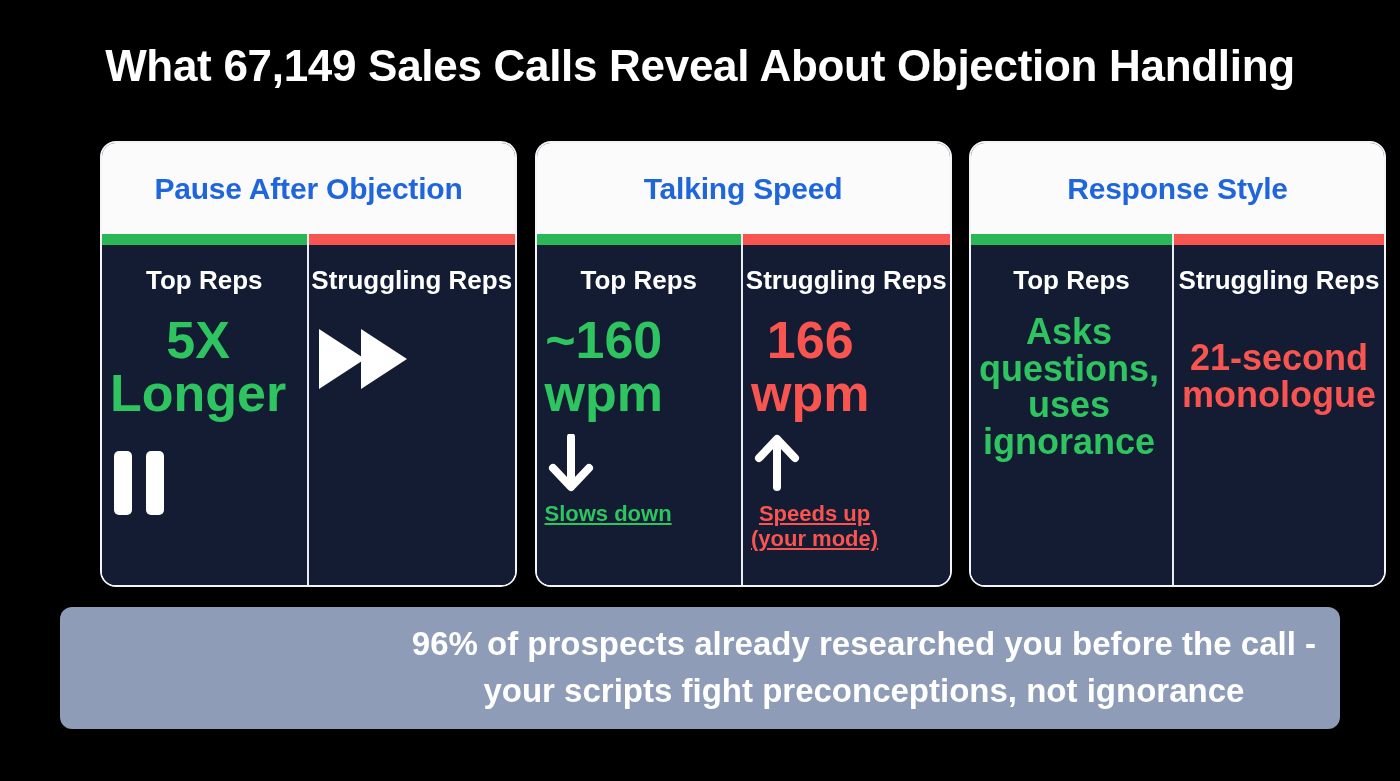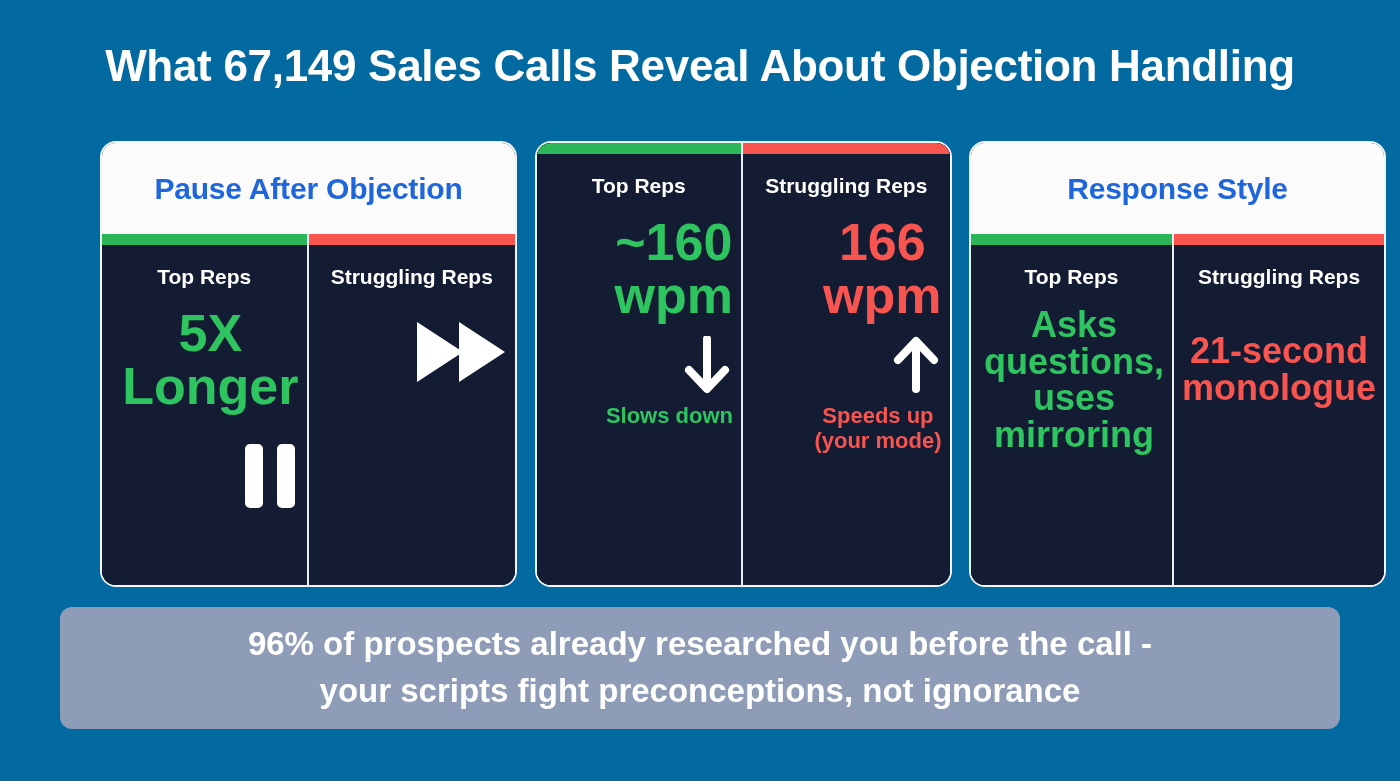--- a/index.html
+++ b/index.html
@@ -10,21 +10,21 @@
     width: 1400px;
     height: 781px;
     background: #121a2c;
     font-family: "Liberation Sans", sans-serif;
     overflow: hidden;
   }
   .page {
     position: relative;
     width: 1400px;
     height: 781px;
-    background: #0369a1;
+    background: #000000;
     box-sizing: border-box;
   }
 
   
   .title {
     position: absolute;
     left: 0;
     top: 42px;
     width: 1400px;
     text-align: center;
@@ -93,32 +93,32 @@
   .accent {
     height: 11px;
     width: 100%;
     flex: none;
   }
   .accent.good { background: #2bb757; }
   .accent.bad  { background: #f85450; }
 
   .panel-label {
     color: #ffffff;
-    font-size: 21px;
+    font-size: 26px;
     font-weight: bold;
     margin-top: 20px;
     white-space: nowrap;
   }
 
   .panel-content {
     flex: 1;
     width: 100%;
     display: flex;
     flex-direction: column;
-    align-items: flex-end;
+    align-items: flex-start;
     justify-content: flex-start;
     padding: 0 8px;
     box-sizing: border-box;
   }
 
   .stat-big {
     font-size: 52px;
     font-weight: bold;
     line-height: 1.02;
     text-align: center;
@@ -139,36 +139,37 @@
   }
   .icon-slot.tight { margin-top: 12px; height: 62px; }
 
   .caption {
     margin-top: 8px;
     font-size: 22px;
     font-weight: bold;
     text-align: center;
     line-height: 1.12;
     white-space: pre-line;
+    text-decoration: underline;
   }
   .caption.good { color: #2ec45f; }
   .caption.bad  { color: #f85450; }
 
   
   .footer {
     position: absolute;
     left: 60px;
     top: 607px;
     width: 1280px;
     height: 122px;
     background: #8e9cb7;
     border-radius: 12px;
     display: flex;
     align-items: center;
-    justify-content: center;
+    justify-content: flex-end;
     box-sizing: border-box;
   }
   .footer-text {
     color: #ffffff;
     font-size: 33px;
     font-weight: bold;
     text-align: center;
     line-height: 1.42;
     white-space: pre-line;
     padding: 0 24px;
@@ -214,20 +215,23 @@
                 <polygon points="44,2 90,32 44,62" fill="#ffffff"></polygon>
               </svg>
             </div>
           </div>
         </div>
 
       </div>
     </div>
 
     <div class="card">
+      <div class="card-header">
+        <div class="card-header-text">Talking Speed</div>
+      </div>
       <div class="card-body">
 
         <div class="panel left">
           <div class="accent good"></div>
           <div class="panel-label">Top Reps</div>
           <div class="panel-content">
             <div class="stat-big good">~160
 wpm</div>
             <div class="icon-slot tight">
               <svg width="52" height="58" viewBox="0 0 52 58" aria-hidden="true">
@@ -265,21 +269,21 @@
       </div>
       <div class="card-body">
 
         <div class="panel left">
           <div class="accent good"></div>
           <div class="panel-label">Top Reps</div>
           <div class="panel-content">
             <div class="stat-big good size-sm">Asks
 questions,
 uses
-mirroring</div>
+ignorance</div>
           </div>
         </div>
 
         <div class="panel right">
           <div class="accent bad"></div>
           <div class="panel-label">Struggling Reps</div>
           <div class="panel-content">
             <div class="stat-big bad size-sm" style="margin-top:44px;">21-second
 monologue</div>
           </div>

